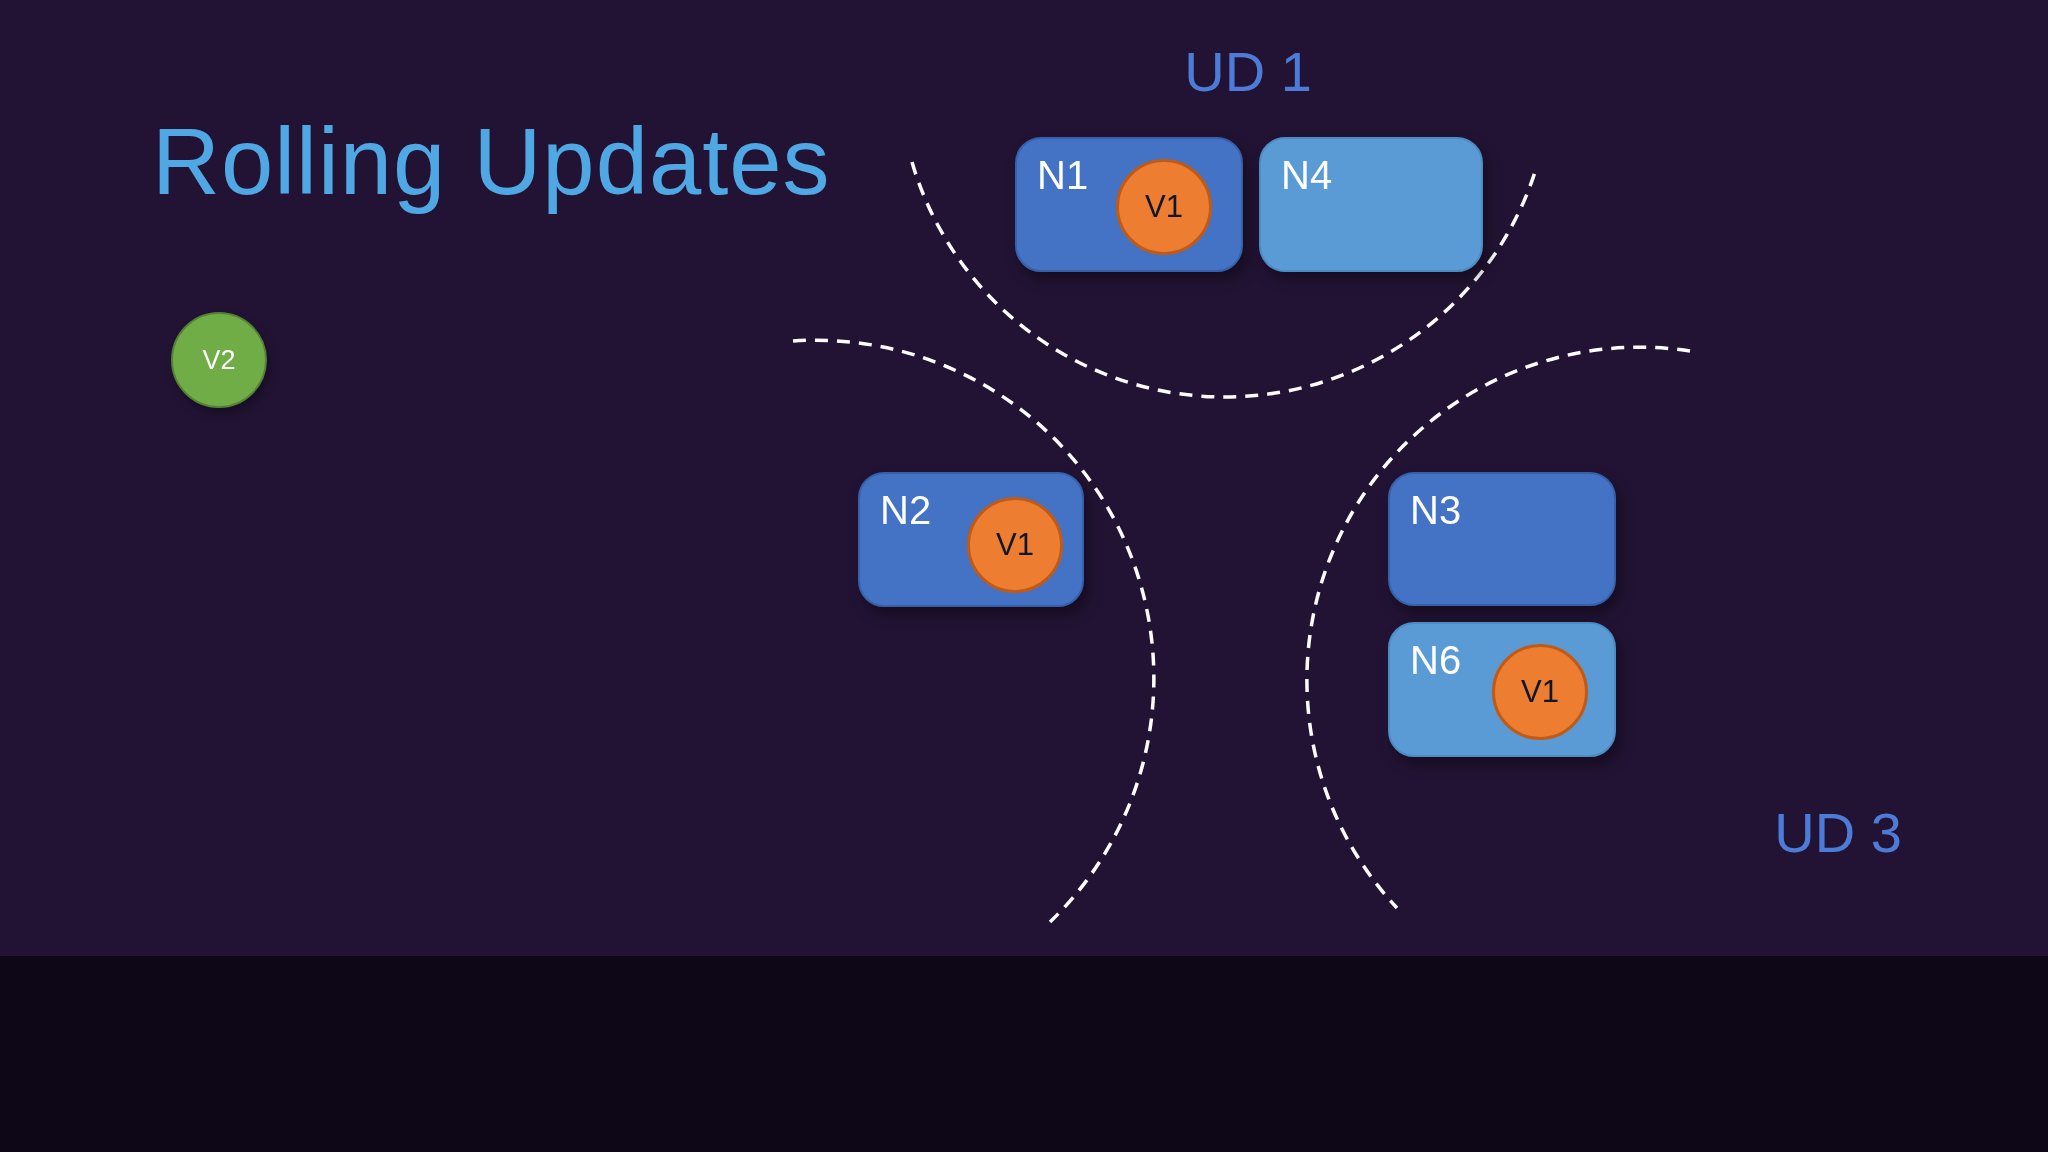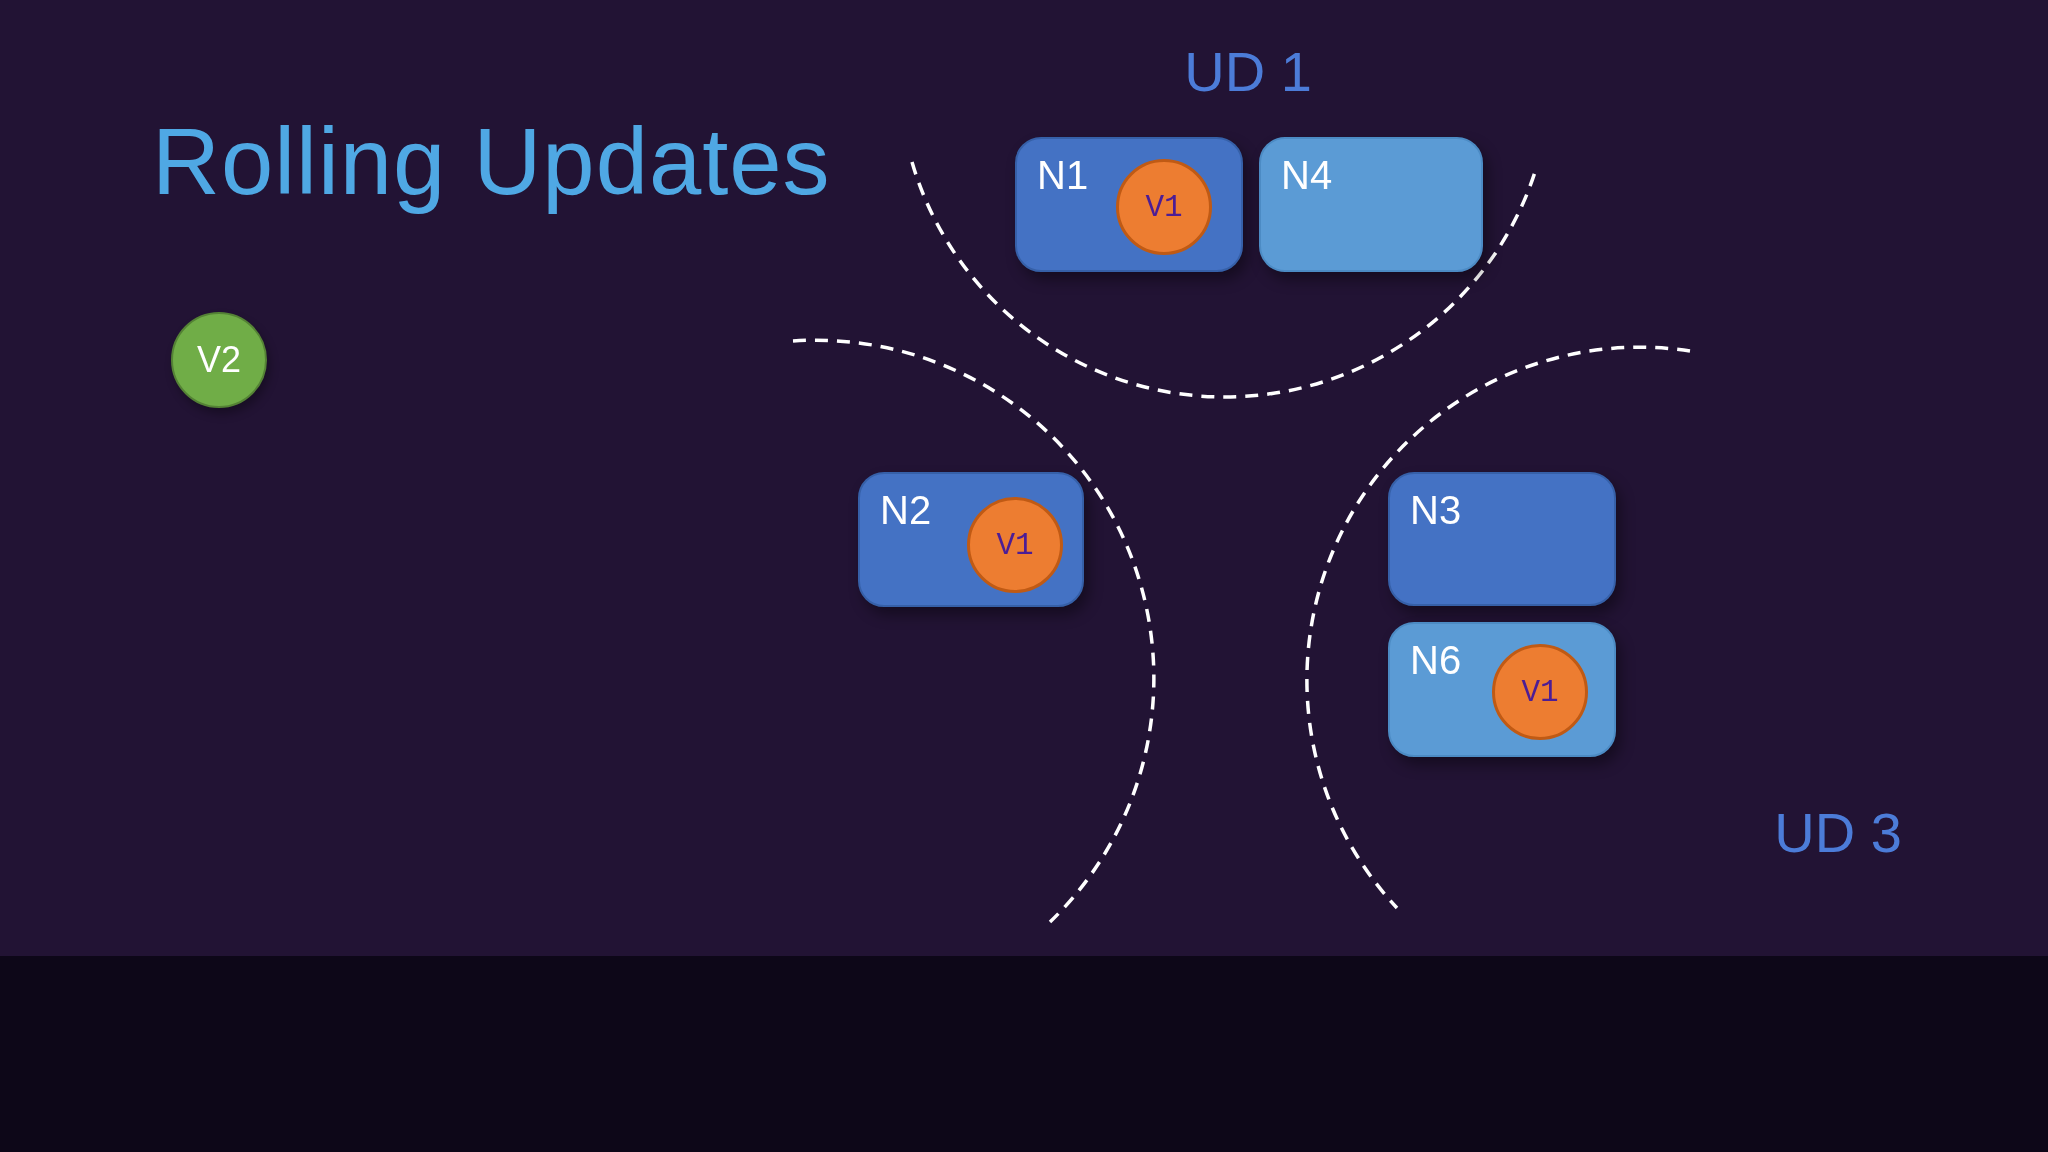--- a/index.html
+++ b/index.html
@@ -30,27 +30,27 @@
   .node.dark{background:var(--node-dark,#4472C4);border:2px solid var(--node-dark-border,#3660A8);}
   .node.light{background:var(--node-light,#5B9BD5);border:2px solid var(--node-light-border,#4C8BC4);}
   .node-label{
     position:absolute;left:20px;top:16px;
     font-size:40px;color:#FFFFFF;line-height:1;
   }
   .vm{
     position:absolute;width:96px;height:96px;border-radius:50%;
     background:var(--vm-fill,#ED7D31);border:3px solid var(--vm-border,#C05A14);
     display:flex;align-items:center;justify-content:center;
-    color:#4c1d95;font-size:31px;box-sizing:border-box;font-family:Liberation Mono, monospace;
+    color:#0f172a;font-size:31px;box-sizing:border-box;
   }
   .v2-badge{
     position:absolute;left:171px;top:312px;width:96px;height:96px;border-radius:50%;
     background:var(--v2-fill,#70AD47);border:2px solid var(--v2-border,#548235);
     display:flex;align-items:center;justify-content:center;
-    color:#FFFFFF;font-size:36px;box-sizing:border-box;
+    color:#FFFFFF;font-size:27px;box-sizing:border-box;
     box-shadow:3px 6px 10px rgba(0,0,0,0.3);
   }
 </style>
 </head>
 <body>
 
 <div id="stage">
 
   <svg class="arcs" viewBox="0 0 2048 1152">
     <path class="arc" d="M 912 162 A 326 326 0 0 0 1535 172"></path>

